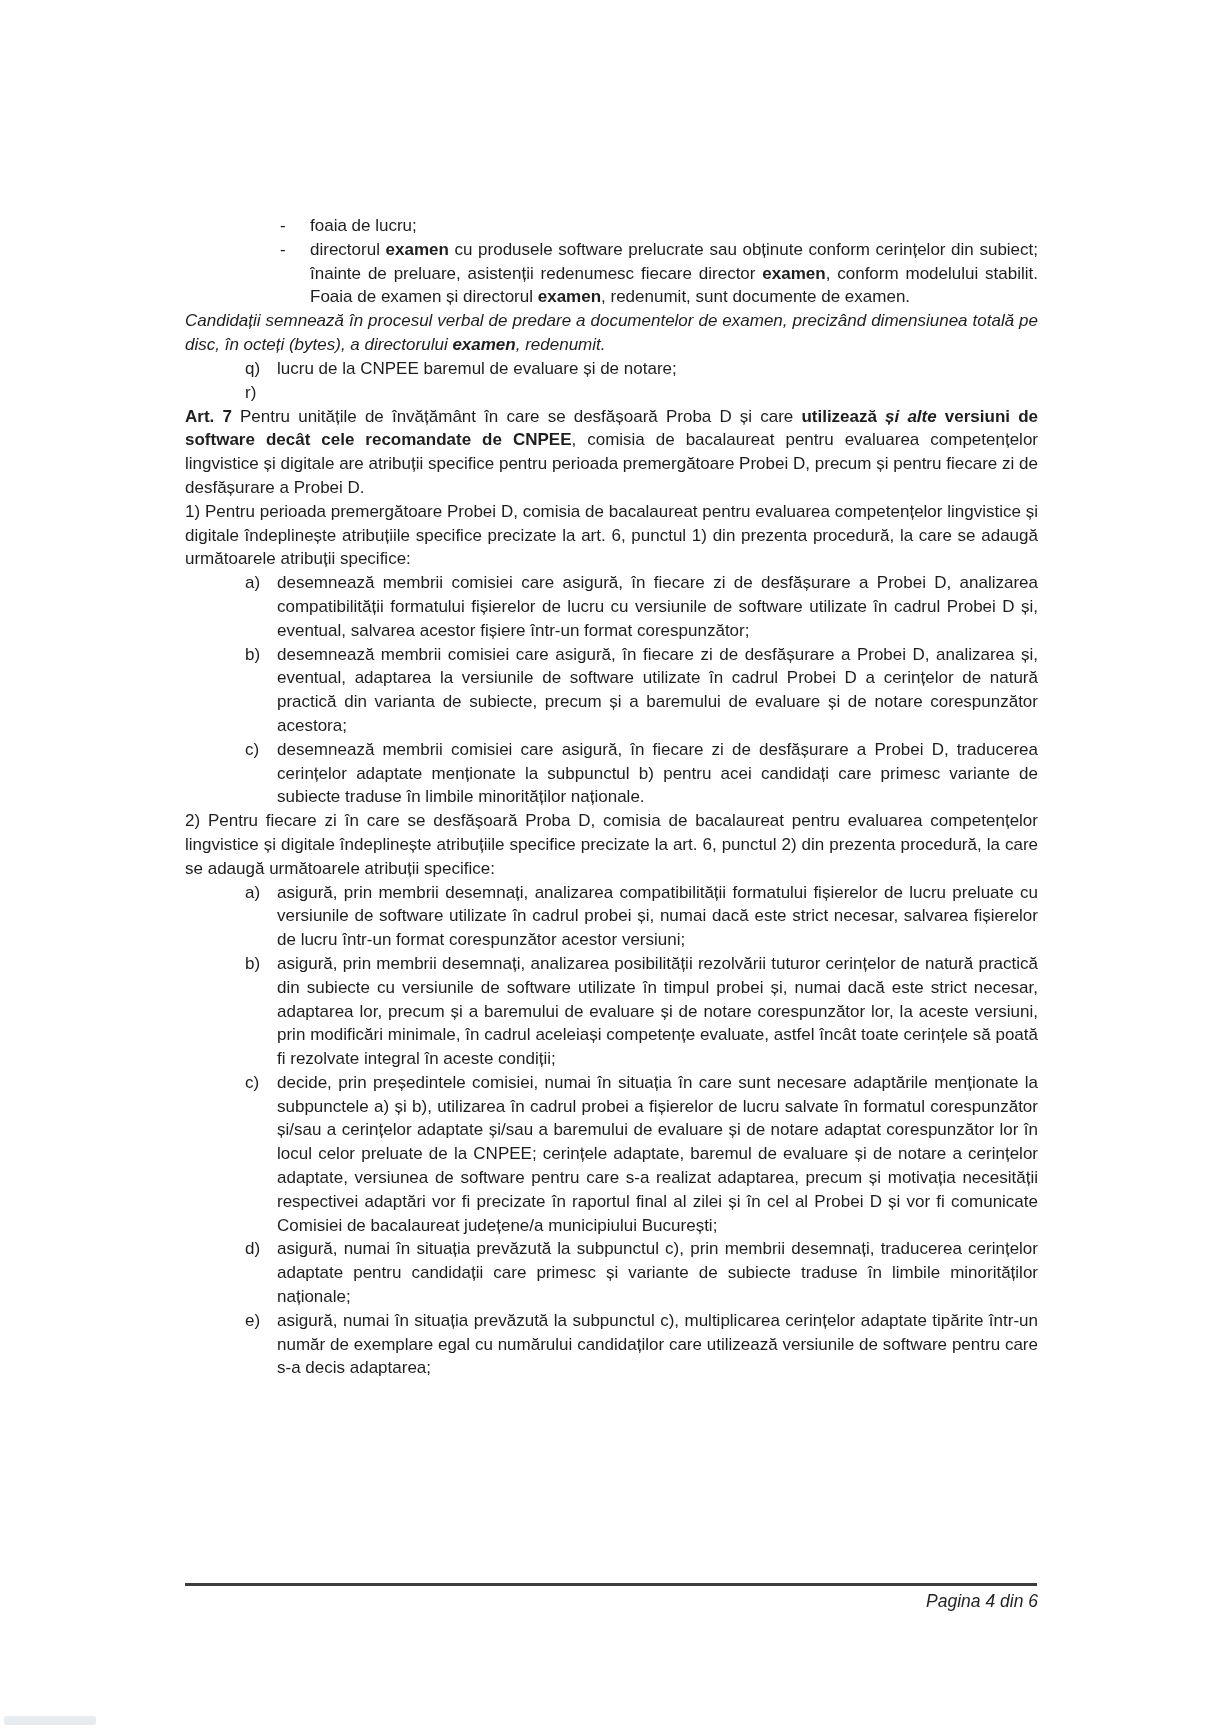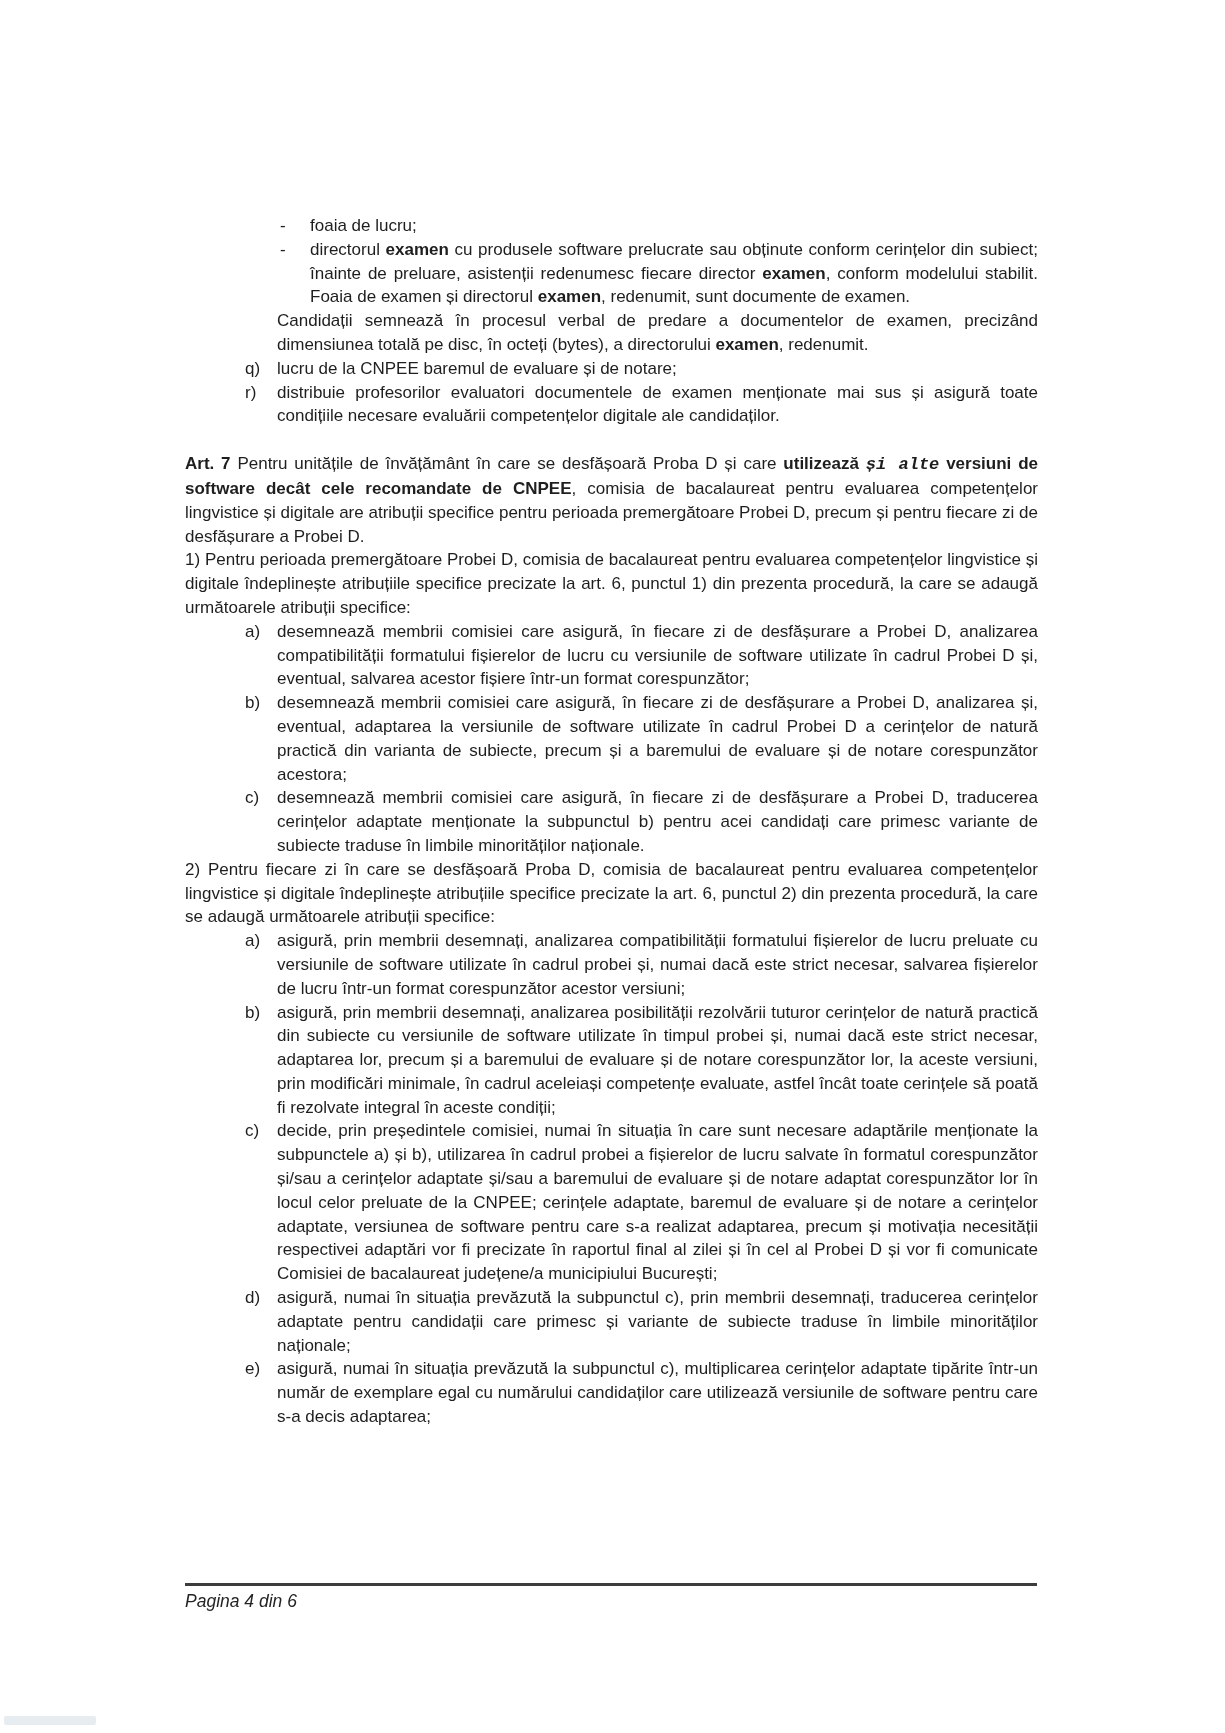--- a/index.html
+++ b/index.html
@@ -14,39 +14,39 @@
   .content{
     position:absolute;
     left:185px;top:214px;
     width:853px;
     font-size:17px;
     line-height:23.8px;
     text-align:justify;
   }
   .block{margin:0;}
   .block.para{}
-  .block.para-indent{margin-left:92px;}
+  .block.para-indent{font-style:italic;}
   .block.bullet{position:relative;padding-left:125px;}
   .block.bullet > .marker{position:absolute;left:95px;top:0;}
   .block.list{position:relative;padding-left:92px;}
   .block.list > .marker{position:absolute;left:60px;top:0;}
   .block.spacer{height:24px;}
   .run-b{font-weight:bold;}
-  .run-i{font-style:italic;font-family:Liberation Mono, monospace;}
+  .run-i{font-style:italic;}
   .footer-rule{
     position:absolute;
     left:185px;top:1583px;
     width:852px;height:0;
     border-top:3px solid #3c3c3c;
   }
   .footer-text{
     position:absolute;
     left:185px;top:1591px;
     width:853px;
-    text-align:left;
+    text-align:right;
     font-size:17.5px;
     font-style:italic;
     color:#242424;
   }
   .scan-artifact{
     position:absolute;
     left:4px;top:1716px;
     width:92px;height:9px;
     background:#e7ecf1;
     border-radius:2px;
@@ -54,21 +54,21 @@
 </style>
 </head>
 <body>
 
 <div class="page">
   <div class="content">
       <div class="block bullet"><span class="marker">-</span><span>foaia de lucru;</span></div>
       <div class="block bullet"><span class="marker">-</span><span>directorul </span><span class="run-b">examen</span><span> cu produsele software prelucrate sau obținute conform cerințelor din subiect; înainte de preluare, asistenții redenumesc fiecare director </span><span class="run-b">examen</span><span>, conform modelului stabilit. Foaia de examen și directorul </span><span class="run-b">examen</span><span>, redenumit, sunt documente de examen.</span></div>
       <div class="block para-indent"><span>Candidații semnează în procesul verbal de predare a documentelor de examen, precizând dimensiunea totală pe disc, în octeți (bytes), a directorului </span><span class="run-b">examen</span><span>, redenumit.</span></div>
       <div class="block list"><span class="marker">q)</span><span>lucru de la CNPEE baremul de evaluare și de notare;</span></div>
-      <div class="block list"><span class="marker">r)</span><span>distribuie profesorilor evaluatori documentele de examen menționate mai sus și asigură toate condițiile necesare evaluării competențelor digitale ale candidaților.</span></div>
+      <div class="block list"><span class="marker">r)</span></div>
       <div class="block spacer"></div>
       <div class="block para"><span class="run-b">Art. 7</span><span> Pentru unitățile de învățământ în care se desfășoară Proba D și care </span><span class="run-b">utilizează </span><span class="run-b run-i">și alte</span><span class="run-b"> versiuni de software decât cele recomandate de CNPEE</span><span>, comisia de bacalaureat pentru evaluarea competențelor lingvistice și digitale are atribuții specifice pentru perioada premergătoare Probei D, precum și pentru fiecare zi de desfășurare a Probei D.</span></div>
       <div class="block para"><span>1) Pentru perioada premergătoare Probei D, comisia de bacalaureat pentru evaluarea competențelor lingvistice și digitale îndeplinește atribuțiile specifice precizate la art. 6, punctul 1) din prezenta procedură, la care se adaugă următoarele atribuții specifice:</span></div>
       <div class="block list"><span class="marker">a)</span><span>desemnează membrii comisiei care asigură, în fiecare zi de desfășurare a Probei D, analizarea compatibilității formatului fișierelor de lucru cu versiunile de software utilizate în cadrul Probei D și, eventual, salvarea acestor fișiere într-un format corespunzător;</span></div>
       <div class="block list"><span class="marker">b)</span><span>desemnează membrii comisiei care asigură, în fiecare zi de desfășurare a Probei D, analizarea și, eventual, adaptarea la versiunile de software utilizate în cadrul Probei D a cerințelor de natură practică din varianta de subiecte, precum și a baremului de evaluare și de notare corespunzător acestora;</span></div>
       <div class="block list"><span class="marker">c)</span><span>desemnează membrii comisiei care asigură, în fiecare zi de desfășurare a Probei D, traducerea cerințelor adaptate menționate la subpunctul b) pentru acei candidați care primesc variante de subiecte traduse în limbile minorităților naționale.</span></div>
       <div class="block para"><span>2) Pentru fiecare zi în care se desfășoară Proba D, comisia de bacalaureat pentru evaluarea competențelor lingvistice și digitale îndeplinește atribuțiile specifice precizate la art. 6, punctul 2) din prezenta procedură, la care se adaugă următoarele atribuții specifice:</span></div>
       <div class="block list"><span class="marker">a)</span><span>asigură, prin membrii desemnați, analizarea compatibilității formatului fișierelor de lucru preluate cu versiunile de software utilizate în cadrul probei și, numai dacă este strict necesar, salvarea fișierelor de lucru într-un format corespunzător acestor versiuni;</span></div>
       <div class="block list"><span class="marker">b)</span><span>asigură, prin membrii desemnați, analizarea posibilității rezolvării tuturor cerințelor de natură practică din subiecte cu versiunile de software utilizate în timpul probei și, numai dacă este strict necesar, adaptarea lor, precum și a baremului de evaluare și de notare corespunzător lor, la aceste versiuni, prin modificări minimale, în cadrul aceleiași competențe evaluate, astfel încât toate cerințele să poată fi rezolvate integral în aceste condiții;</span></div>
       <div class="block list"><span class="marker">c)</span><span>decide, prin președintele comisiei, numai în situația în care sunt necesare adaptările menționate la subpunctele a) și b), utilizarea în cadrul probei a fișierelor de lucru salvate în formatul corespunzător și/sau a cerințelor adaptate și/sau a baremului de evaluare și de notare adaptat corespunzător lor în locul celor preluate de la CNPEE; cerințele adaptate, baremul de evaluare și de notare a cerințelor adaptate, versiunea de software pentru care s-a realizat adaptarea, precum și motivația necesității respectivei adaptări vor fi precizate în raportul final al zilei și în cel al Probei D și vor fi comunicate Comisiei de bacalaureat județene/a municipiului București;</span></div>

